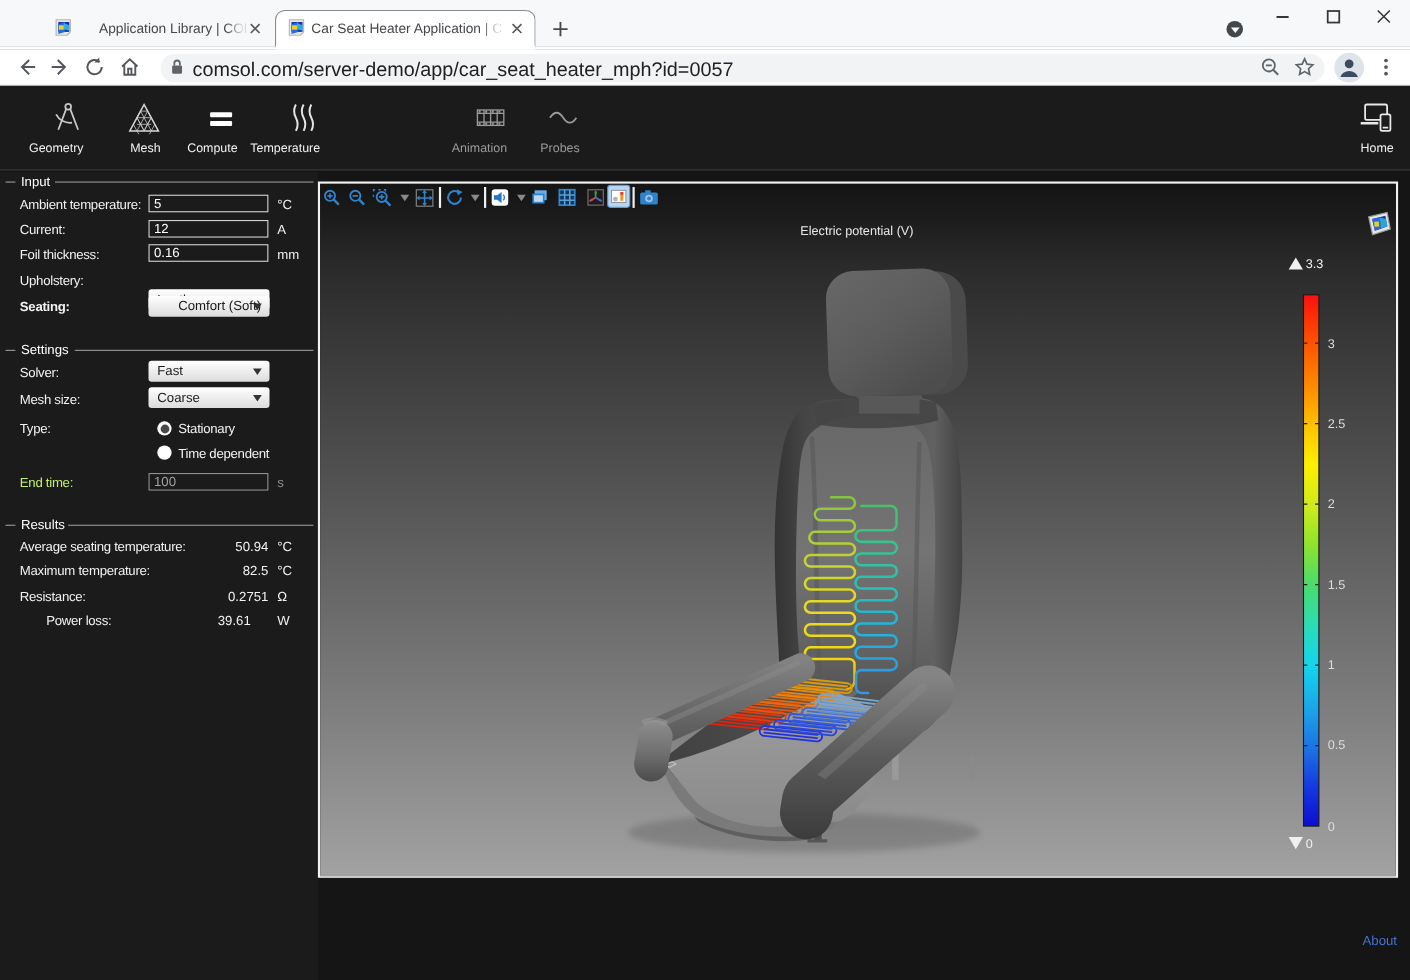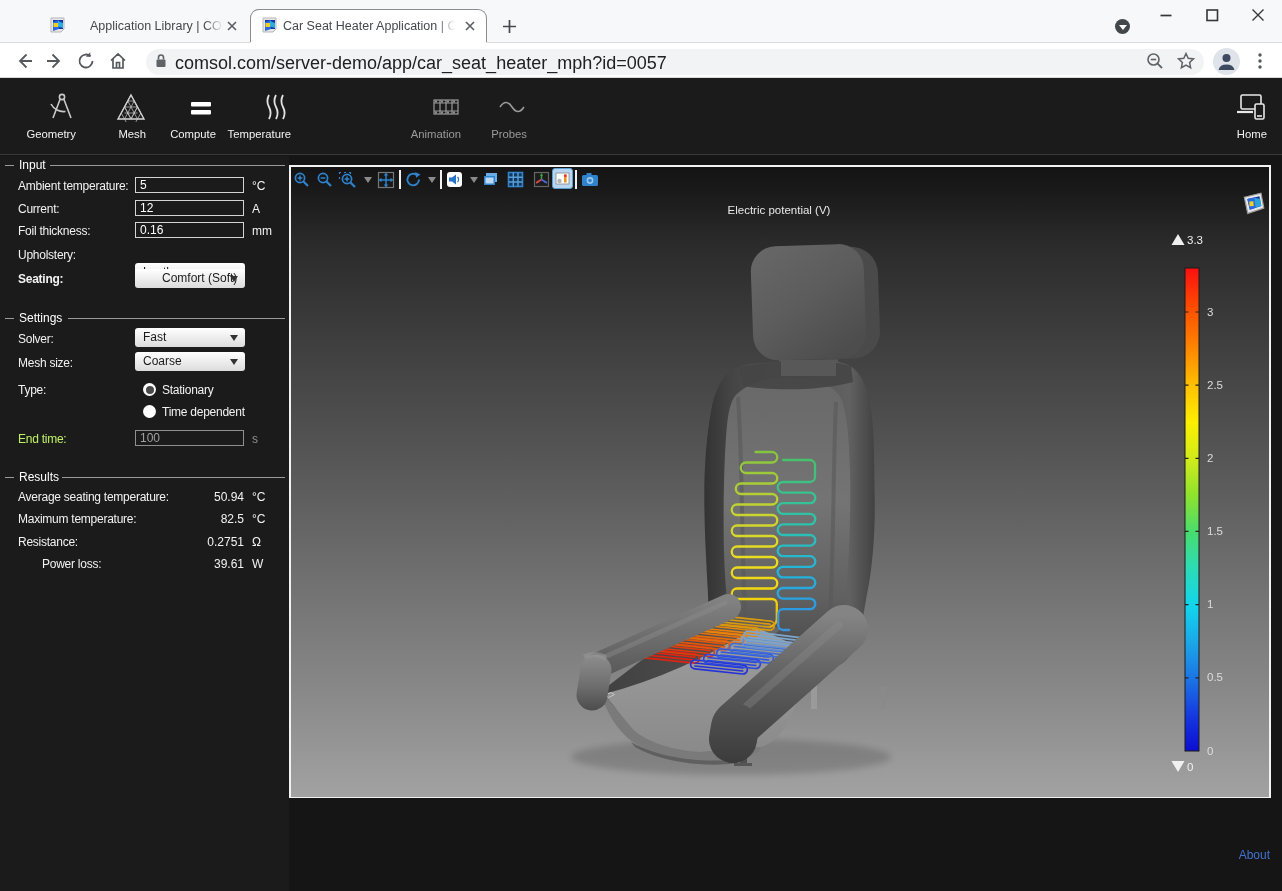--- a/index.html
+++ b/index.html
@@ -269,21 +269,21 @@
     <div class="flabel" style="top:334px;">Average seating temperature:</div>
     <div class="rval" style="left:184px;top:334px;">50.94</div>
     <div class="unit" style="top:334px;">°C</div>
     <div class="flabel" style="top:356px;">Maximum temperature:</div>
     <div class="rval" style="left:184px;top:356px;">82.5</div>
     <div class="unit" style="top:356px;">°C</div>
     <div class="flabel" style="top:379px;">Resistance:</div>
     <div class="rval" style="left:184px;top:379px;">0.2751</div>
     <div class="unit" style="top:379px;">Ω</div>
     <div class="flabel" style="top:401px;margin-left:24px;">Power loss:</div>
-    <div class="rval" style="left:184px;top:401px;">39.61</div>
+    <div class="rval" style="left:168px;top:401px;">39.61</div>
     <div class="unit" style="top:401px;">W</div>
   </div>
 
   <div id="gpanel">
     <div id="gtoolbar">
 
       <svg class="abs" style="left:2px;top:4px" width="17" height="17" viewBox="0 0 17 17">
           <g stroke="#2f83cc" fill="none">
             <circle cx="7" cy="7" r="4.6" stroke-width="1.7"></circle>
             <path d="M4.6 7 H9.4 M7 4.6 V9.4" stroke-width="1.5"></path>

